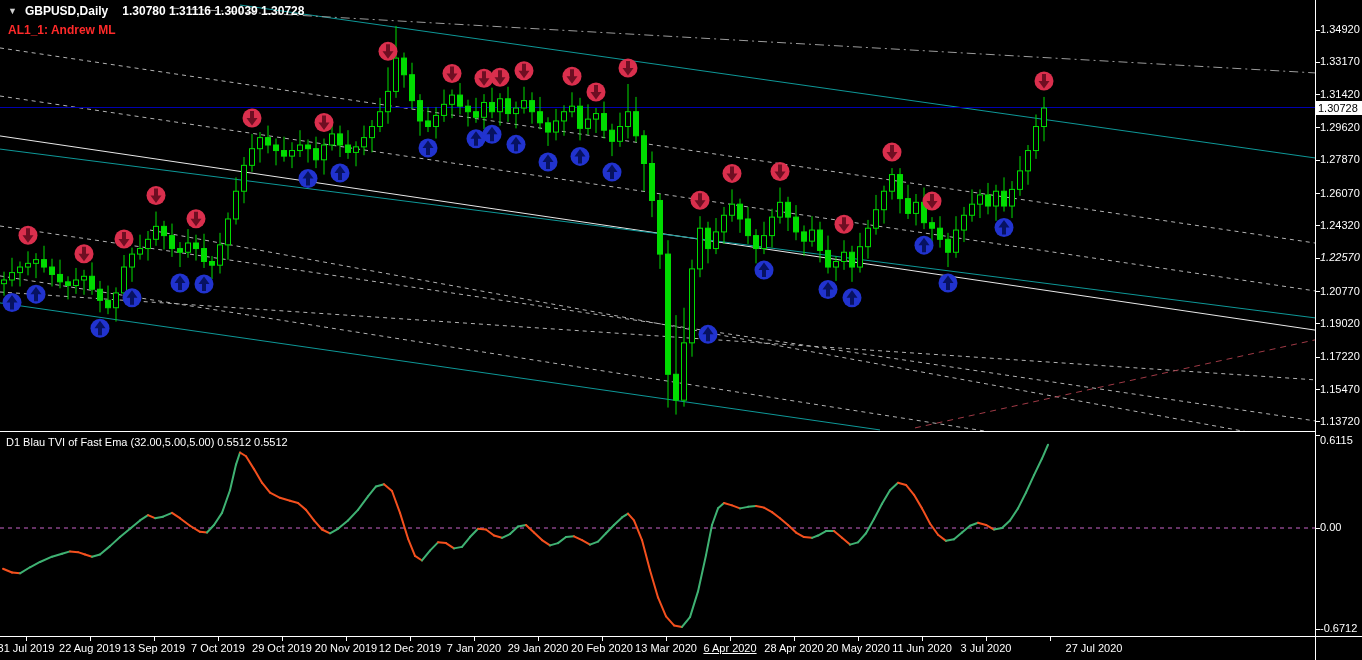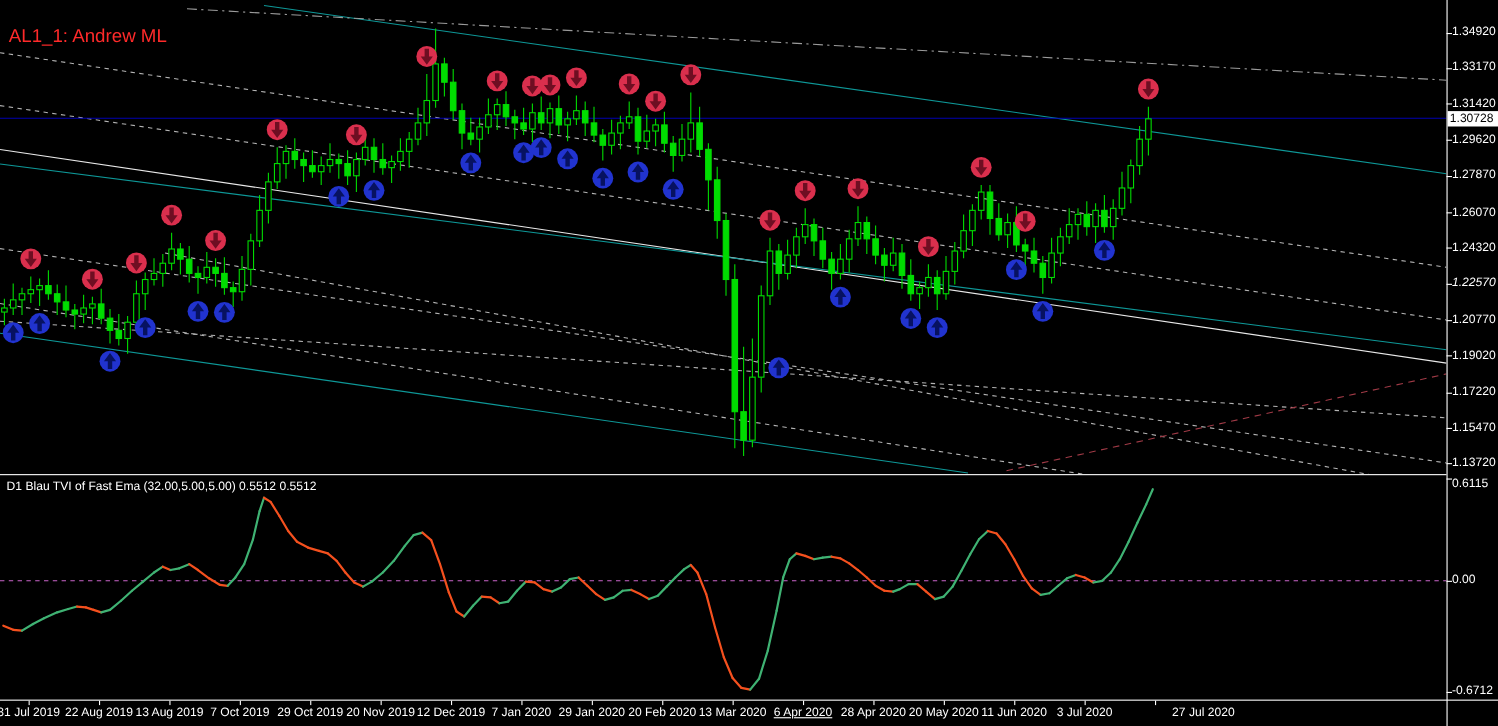--- a/index.html
+++ b/index.html
@@ -3,21 +3,21 @@
 <meta charset="utf-8">
 <style>
   html,body{margin:0;padding:0;background:#000;}
   .screen{position:relative;width:1362px;height:660px;background:#000;overflow:hidden;
           font-family:"Liberation Sans",sans-serif;}
   .hline{position:absolute;height:1px;background:#ffffff;}
   .vline{position:absolute;width:1px;background:#ffffff;}
   #symbol-line{position:absolute;left:8px;top:4px;color:#fff;font-size:12px;font-weight:bold;white-space:nowrap;}
   #symbol-line .tri{display:inline-block;margin-right:8px;color:#d0d0d0;font-size:9px;vertical-align:1px;}
   #symbol-line .ohlc{margin-left:14px;font-weight:bold;}
-  #al-label{position:absolute;left:8px;top:23px;font-size:17px;white-space:nowrap;}
+  #al-label{position:absolute;left:8px;top:23px;font-size:12px;white-space:nowrap;font-weight:bold;}
   #sub-label{position:absolute;left:6px;top:436px;color:#fff;font-size:11px;white-space:nowrap;}
   .ptick{position:absolute;left:1320px;color:#fff;font-size:11px;white-space:nowrap;}
   .ptick-mark{position:absolute;left:1315px;width:5px;height:1px;background:#fff;}
   .price-tag{position:absolute;left:1316px;width:46px;height:14px;line-height:14px;
              font-size:11px;padding-left:2px;}
   .dlabel{position:absolute;top:642px;color:#fff;font-size:11px;white-space:nowrap;transform:translateX(-50%);}
   .dtick{position:absolute;top:637px;width:1px;height:4px;background:#fff;}
   svg{position:absolute;display:block;}
 </style>
 </head>
@@ -610,20 +610,23 @@
       <line x1="1018" y1="75.37" x2="1026" y2="59.515" stroke="#3fb273" stroke-width="2" stroke-linecap="round"></line>
       <line x1="1026" y1="59.515" x2="1034" y2="42.150000000000006" stroke="#3fb273" stroke-width="2" stroke-linecap="round"></line>
       <line x1="1034" y1="42.150000000000006" x2="1042" y2="25.539999999999992" stroke="#3fb273" stroke-width="2" stroke-linecap="round"></line>
       <line x1="1042" y1="25.539999999999992" x2="1048" y2="11.768799999999999" stroke="#3fb273" stroke-width="2" stroke-linecap="round"></line>
     </svg>
 
   <div class="hline" style="left:0;top:431px;width:1315px;"></div>
   <div class="hline" style="left:0;top:636px;width:1362px;"></div>
   <div class="vline" style="left:1315px;top:0;height:660px;"></div>
 
+  <div id="symbol-line">
+    <span class="tri">▼</span><span>GBPUSD,Daily</span><span class="ohlc">1.30780 1.31116 1.30039 1.30728</span>
+  </div>
 
   <div id="al-label" style="color: rgb(255, 42, 42);">AL1_1: Andrew ML</div>
 
   <div id="sub-label">D1 Blau TVI of Fast Ema (32.00,5.00,5.00) 0.5512 0.5512</div>
 
   <div id="price-axis">
       <div class="ptick-mark" style="top: 29.5px;"></div>
       <div class="ptick" style="top: 23px;">1.34920</div>
       <div class="ptick-mark" style="top: 61.8575px;"></div>
       <div class="ptick" style="top: 55.3575px;">1.33170</div>
@@ -658,21 +661,21 @@
       <div class="ptick" style="top: 521px;">0.00</div>
       <div class="ptick-mark" style="top: 628.851px;"></div>
       <div class="ptick" style="top: 622px;">-0.6712</div>
     </div>
   <div id="time-axis">
       <div class="dtick" style="left: 26px;"></div>
       <div class="dlabel" style="left: 26px;">31 Jul 2019</div>
       <div class="dtick" style="left: 90px;"></div>
       <div class="dlabel" style="left: 90px;">22 Aug 2019</div>
       <div class="dtick" style="left: 154px;"></div>
-      <div class="dlabel" style="left: 154px;">13 Aug 2019</div>
+      <div class="dlabel" style="left: 154px;">13 Sep 2019</div>
       <div class="dtick" style="left: 218px;"></div>
       <div class="dlabel" style="left: 218px;">7 Oct 2019</div>
       <div class="dtick" style="left: 282px;"></div>
       <div class="dlabel" style="left: 282px;">29 Oct 2019</div>
       <div class="dtick" style="left: 346px;"></div>
       <div class="dlabel" style="left: 346px;">20 Nov 2019</div>
       <div class="dtick" style="left: 410px;"></div>
       <div class="dlabel" style="left: 410px;">12 Dec 2019</div>
       <div class="dtick" style="left: 474px;"></div>
       <div class="dlabel" style="left: 474px;">7 Jan 2020</div>

